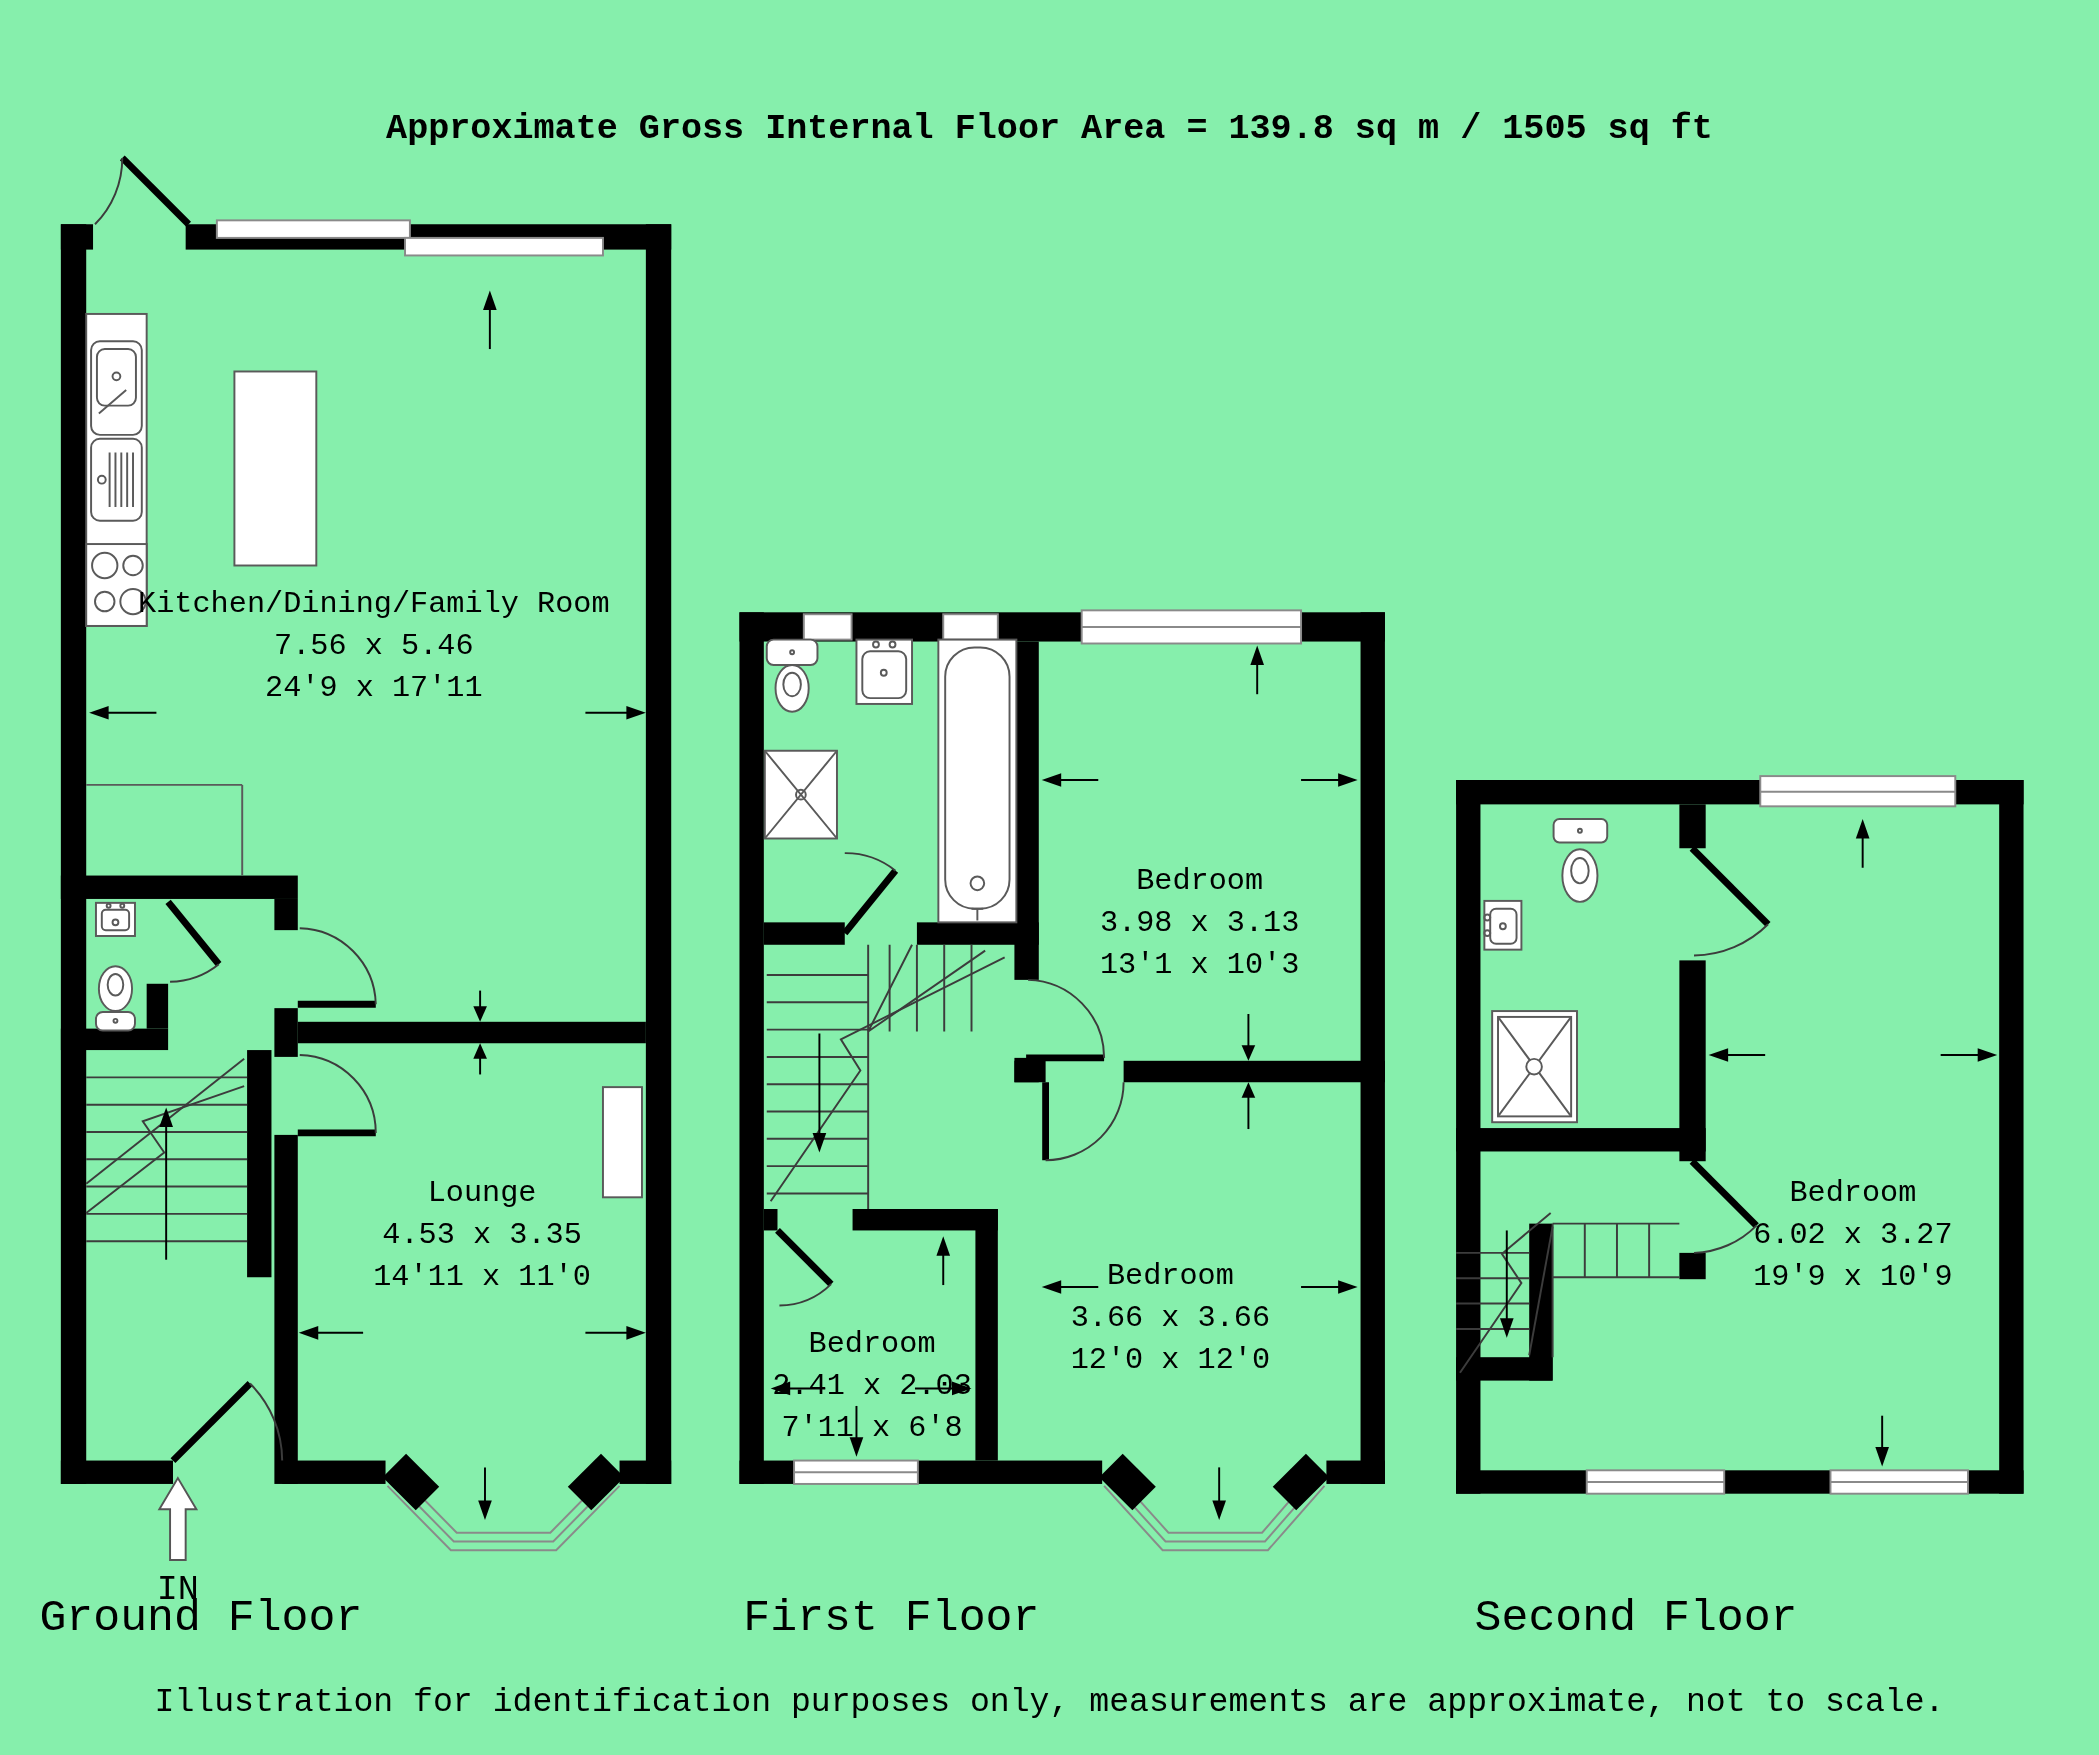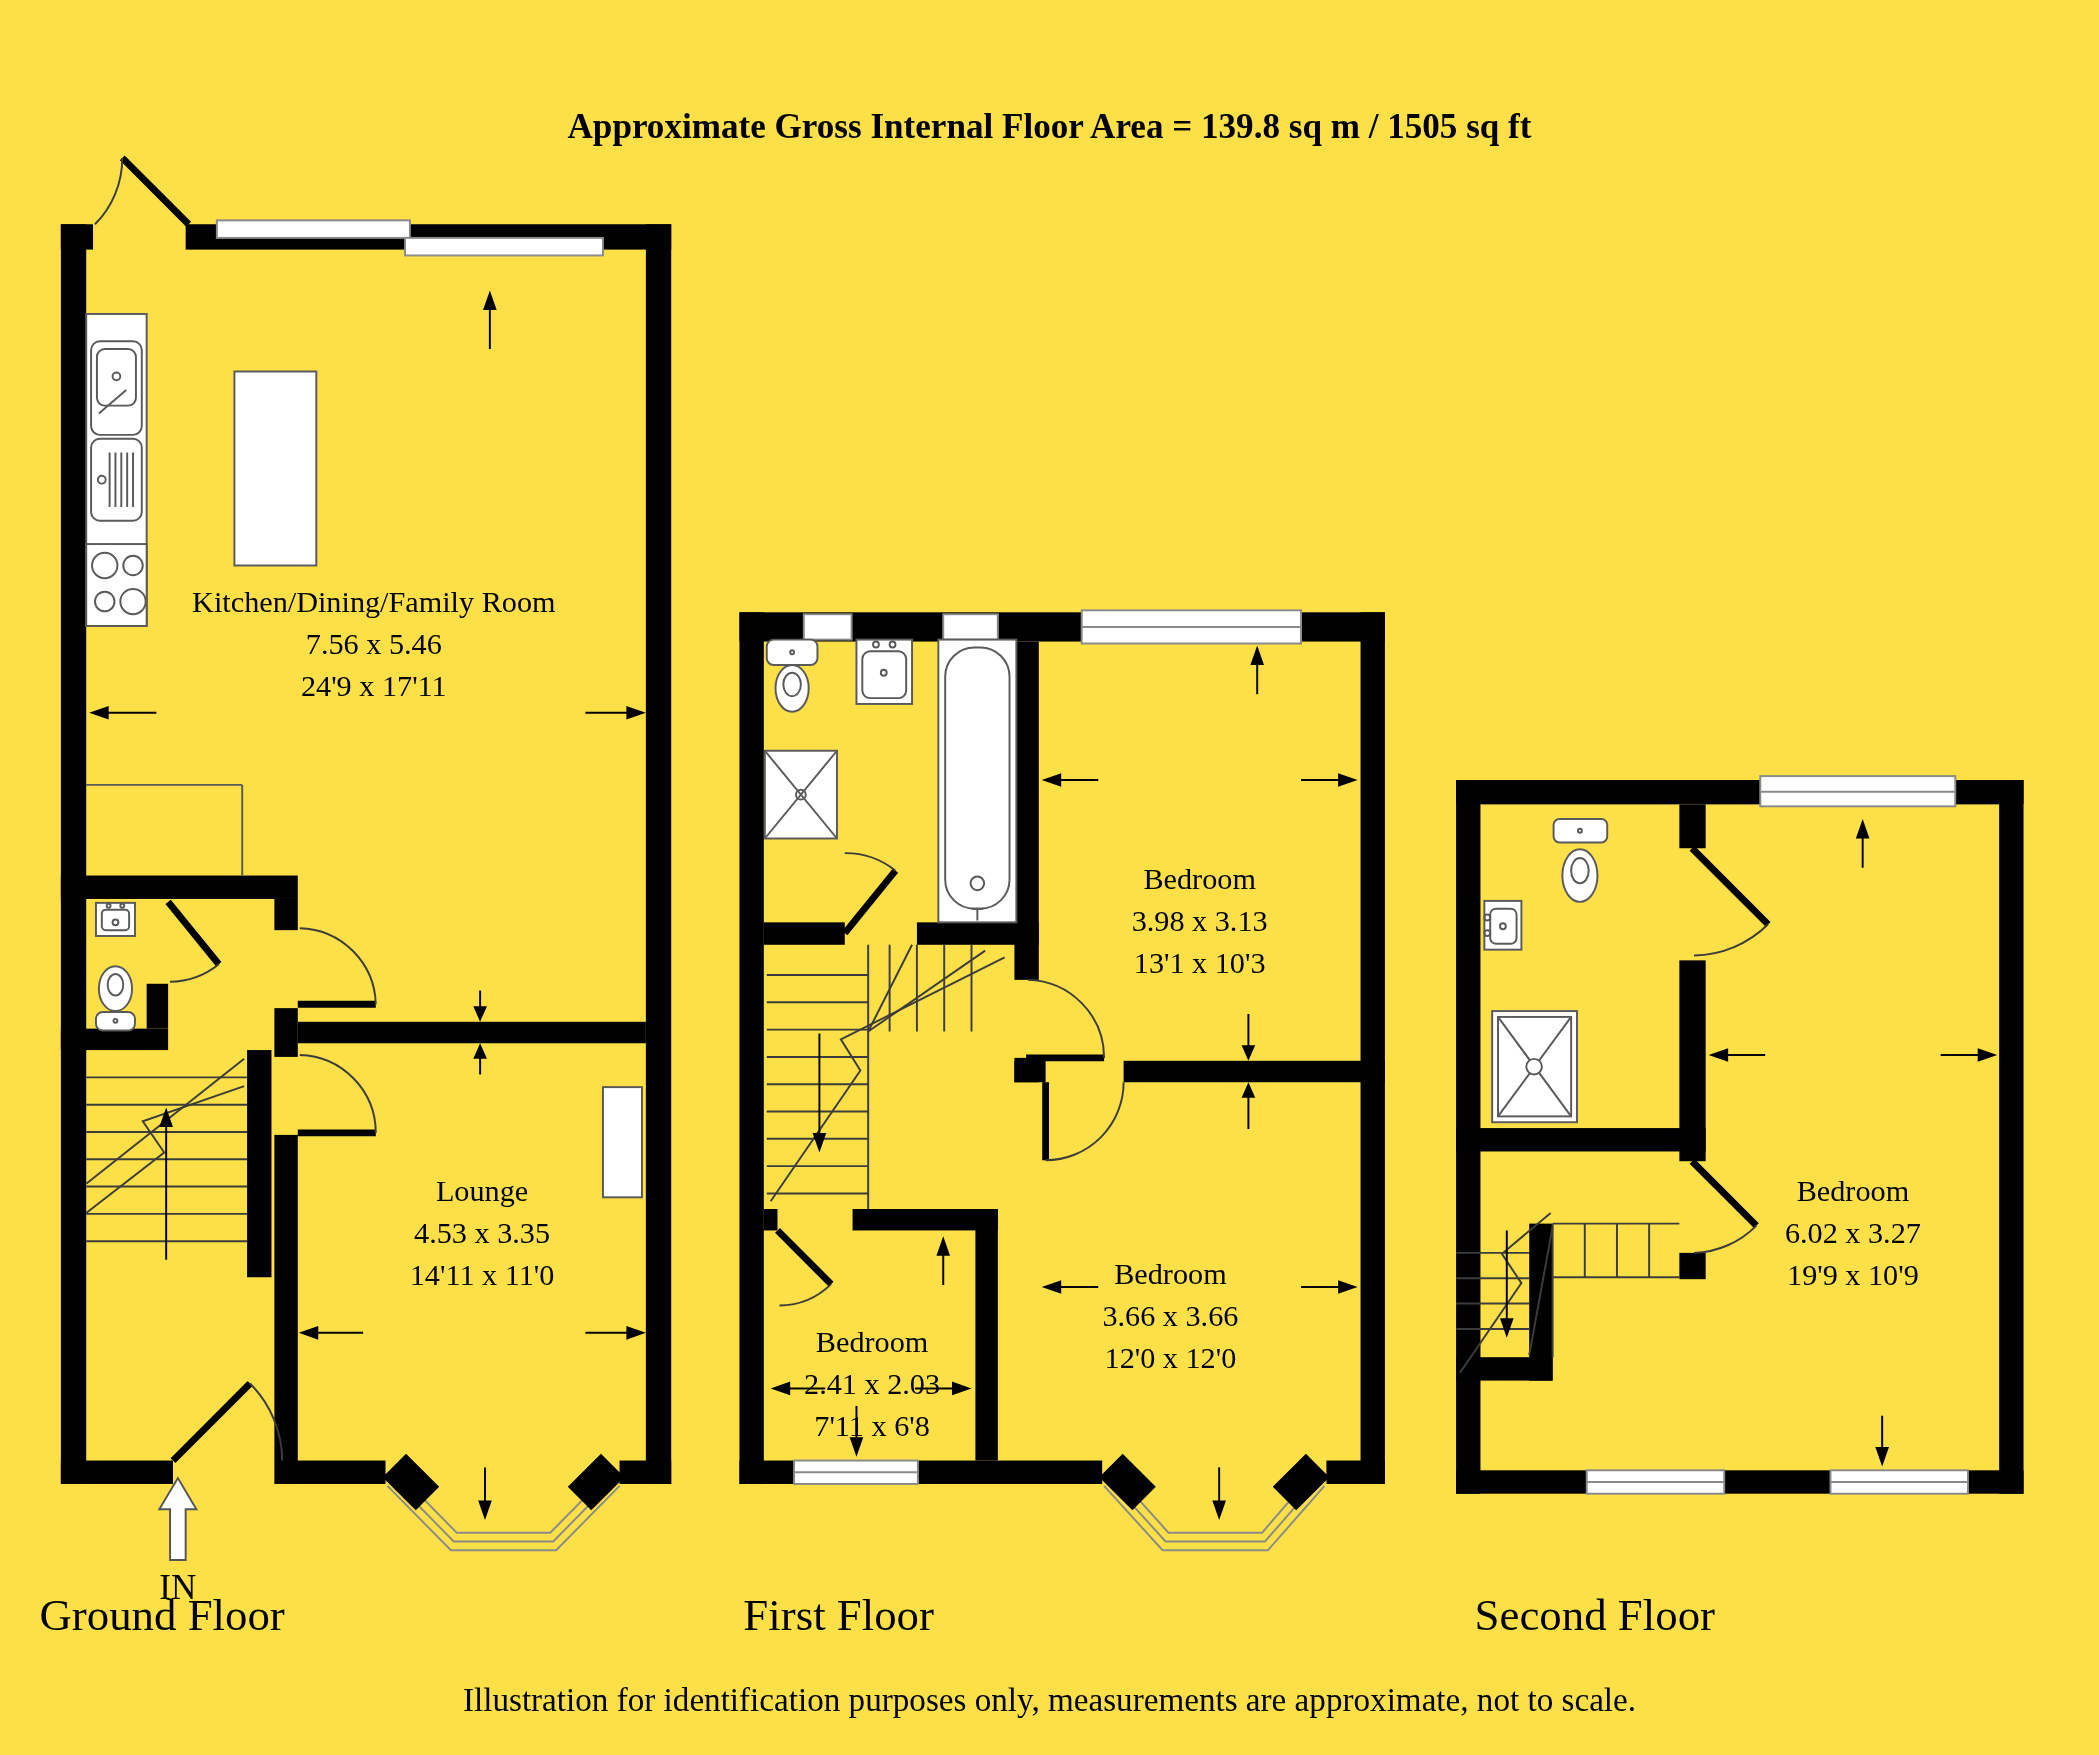--- a/index.html
+++ b/index.html
@@ -1,17 +1,17 @@
 <!DOCTYPE html>
 <html><head>
 <meta charset="utf-8">
 <style>
   html,body{margin:0;padding:0;background:#ffffff;}
-  .page{width:2100px;height:1755px;position:relative;background:#fde047;
-        font-family:Liberation Serif, serif;text-align:center;}
+  .page{width:2100px;height:1755px;position:relative;background:#86efac;
+        font-family:Liberation Mono, monospace;text-align:center;}
   svg{display:block;}
   .wall{fill:#000;stroke:none;}
   .win{fill:#fff;stroke:#8a8a8a;stroke-width:2;}
   .winline{stroke:#8a8a8a;stroke-width:2;fill:none;}
   .fx{fill:#fff;stroke:#5a5a5a;stroke-width:2;}
   .fxl{stroke:#5a5a5a;stroke-width:2;fill:none;}
   .arc{fill:none;stroke:#3c3c3c;stroke-width:2;}
   .leaf{stroke:#000;stroke-width:7;fill:none;}
   .tread{stroke:#3c3c3c;stroke-width:2;fill:none;}
   .dim{stroke:#000;stroke-width:2;fill:none;}

